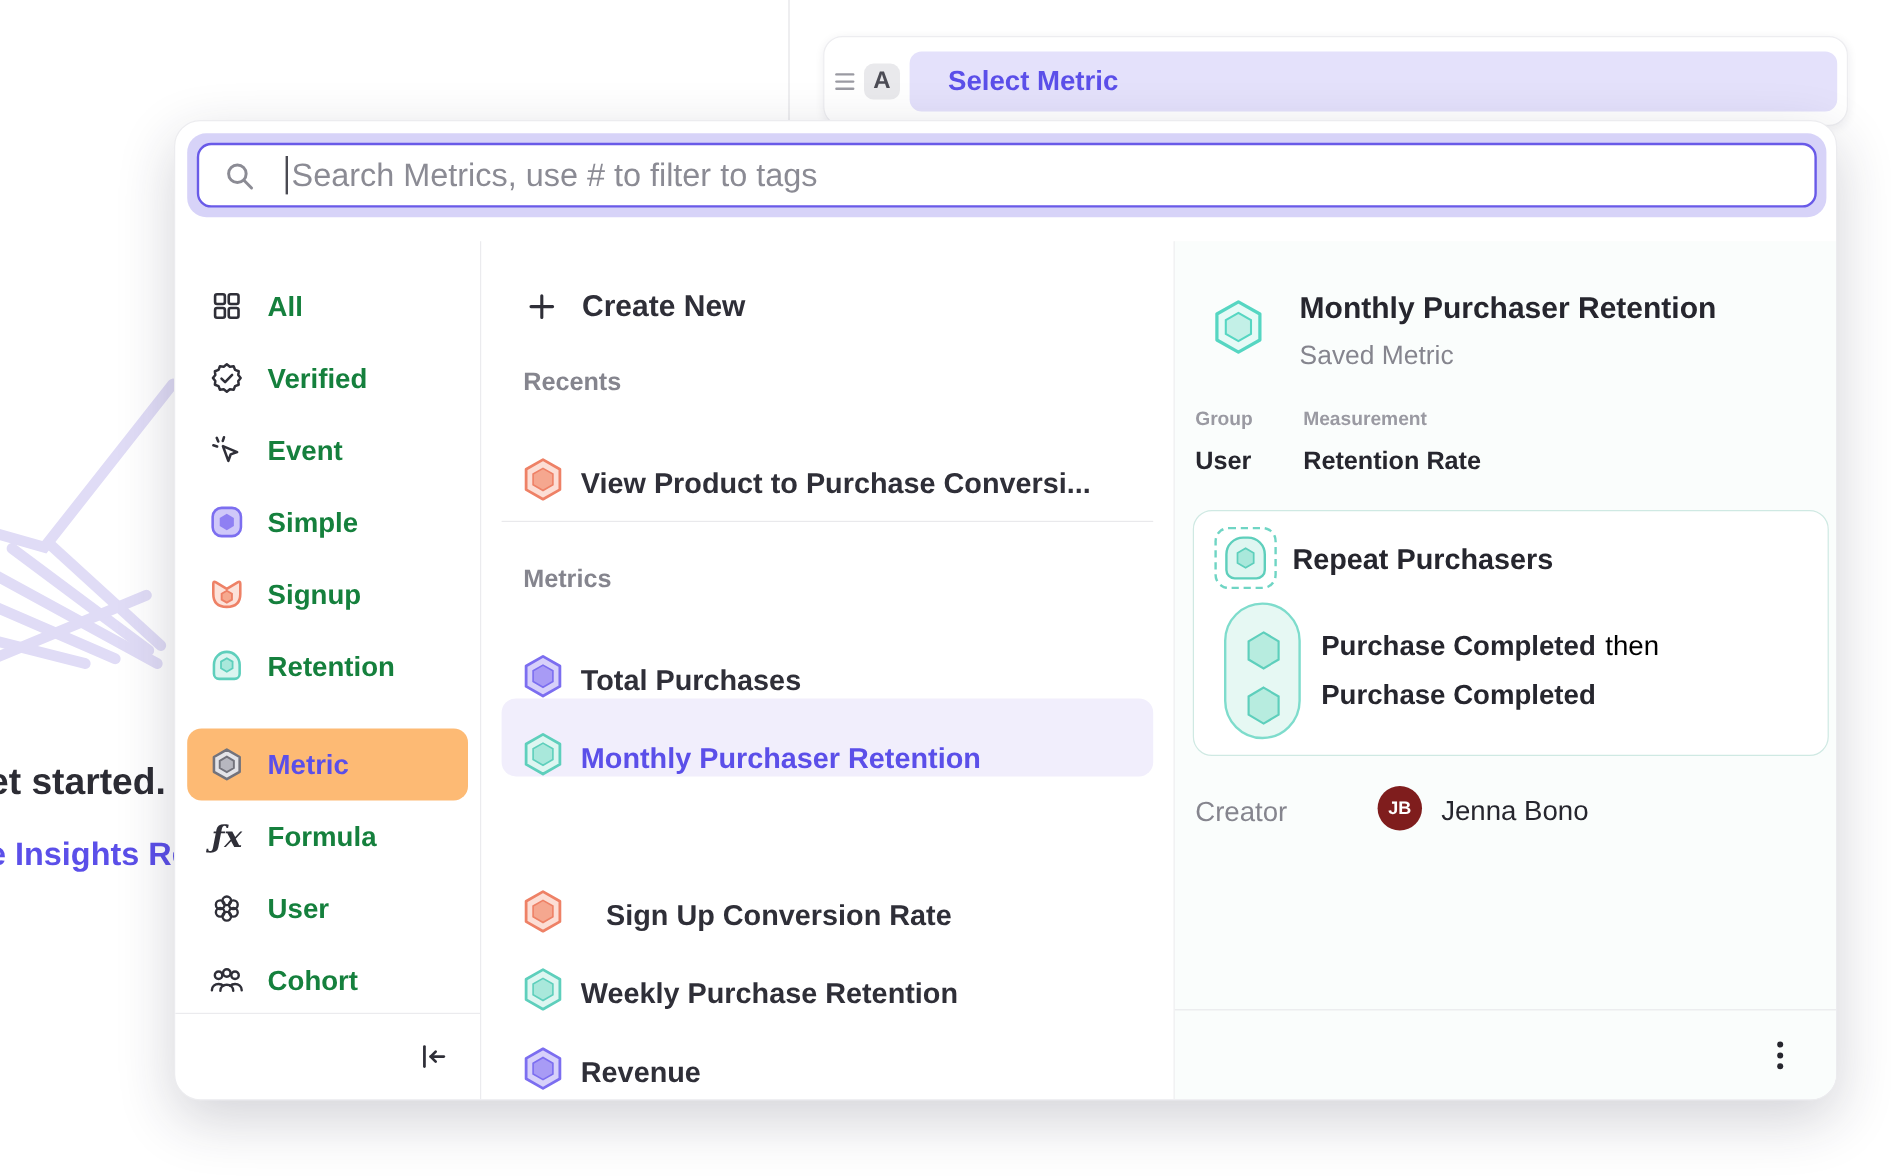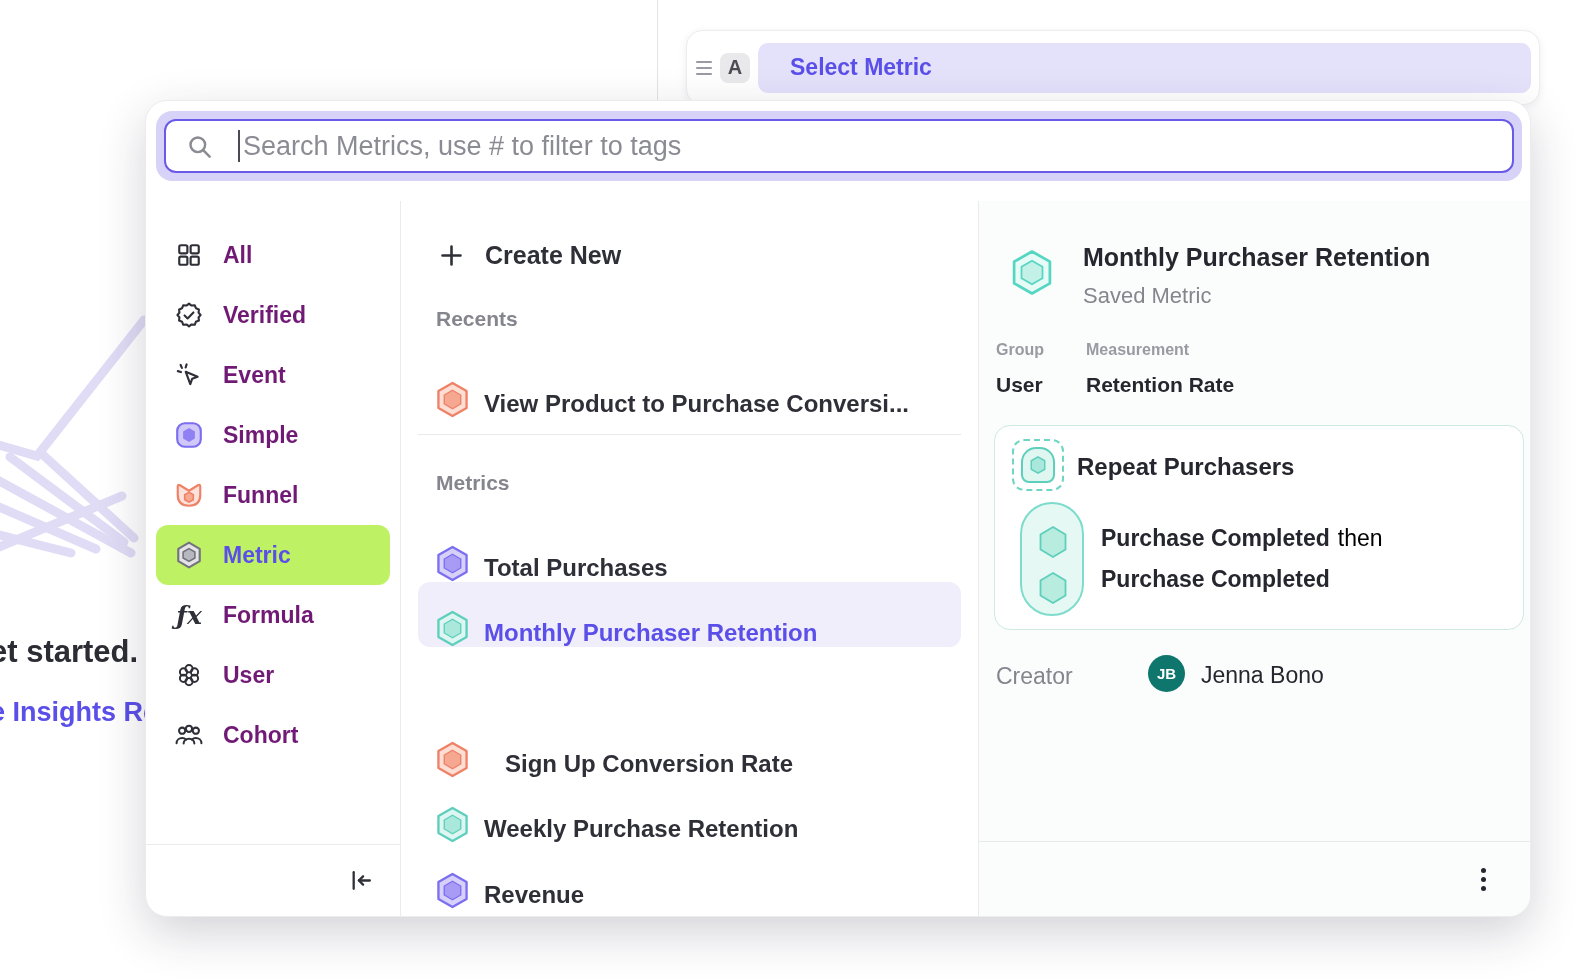--- a/index.html
+++ b/index.html
@@ -42,22 +42,22 @@
   .cols { position: absolute; left: 0; top: 100px; right: 0; bottom: 0; display: flex; }
   .col-left { width: 255px; border-right: 1px solid #ebebee; position: relative; }
   .col-mid { width: 578px; border-right: 1px solid #ebebee; position: relative; }
   .col-right { flex: 1; background: #fafdfc; position: relative; }
 
   
   .cat-list { position: absolute; top: 24px; left: 0; right: 0; }
   .cat-item { height: 60px; margin: 0 10px; padding-left: 16px; display: flex; align-items: center;
     gap: 17px; border-radius: 12px; cursor: pointer; }
   .cat-item .ic { width: 34px; display: flex; justify-content: center; align-items: center; }
-  .cat-item span.lbl { font-size: 23px; font-weight: 600; color: #701a75; }
-  .cat-item.selected { background: #bef264; }
+  .cat-item span.lbl { font-size: 23px; font-weight: 600; color: #15803d; }
+  .cat-item.selected { background: #fdba74; margin-top: 22px; }
   .cat-item.selected span.lbl { color: #5b4fe9; }
   .fx { font-family: "DejaVu Serif", serif; font-style: italic; font-weight: 600; font-size: 25px; color: #2f2f38; }
   .left-footer { position: absolute; left: 0; right: 0; bottom: 0; height: 72px; border-top: 1px solid #ebebee;
     display: flex; align-items: center; justify-content: flex-end; padding-right: 26px; }
 
   
   .create-row { position: absolute; top: 28px; left: 37px; height: 52px; display: flex; align-items: center;
     gap: 20px; cursor: pointer; }
   .create-row .lbl { font-size: 25px; font-weight: 700; color: #2f2f38; }
   .sec-head { position: absolute; left: 35px; font-size: 21px; font-weight: 600; color: #85858e; }
@@ -92,21 +92,21 @@
   .capsule { position: absolute; left: 25px; top: 76px; width: 64px; height: 114px; background: #e6f8f3;
     border: 2px solid #7edccc; border-radius: 32px; }
   .capsule svg { position: absolute; left: 15px; }
   .cap-hex-1 { top: 20px; } .cap-hex-2 { top: 66px; }
   .step { position: absolute; left: 106px; font-size: 23px; font-weight: 700; color: #26262e; white-space: nowrap; }
   .step-1 { top: 99px; } .step-2 { top: 140px; }
   .step .conn { font-weight: 400; color: #000000; margin-left: 8px; }
 
   .creator-lab { position: absolute; left: 17px; top: 462px; font-size: 23px; color: #85858e; }
   .avatar { position: absolute; left: 169px; top: 454px; width: 37px; height: 37px; border-radius: 50%;
-    background: #0f766e; display: flex; align-items: center; justify-content: center;
+    background: #7f1d1d; display: flex; align-items: center; justify-content: center;
     color: #fff; font-size: 15px; font-weight: 700; }
   .creator-name { position: absolute; left: 222px; top: 461px; font-size: 23px; font-weight: 500; color: #26262e; }
 
   .right-footer { position: absolute; left: 0; right: 0; bottom: 0; height: 75px; border-top: 1px solid #e9e9ec;
     display: flex; align-items: center; justify-content: flex-end; padding-right: 38px; }
   .kebab { display: flex; flex-direction: column; gap: 4px; cursor: pointer; padding: 6px; }
   .kebab i { width: 5px; height: 5px; border-radius: 50%; background: #26262e; display: block; }
 </style>
 </head>
 <body>
@@ -200,23 +200,32 @@
           <span class="lbl">Simple</span>
         </div>
 
         <div class="cat-item">
           <span class="ic">
             <svg viewBox="0 0 28 28" width="30" height="30">
               <path d="M3.5 6 Q3.5 3.6 5.6 4.9 L14 10 L22.4 4.9 Q24.5 3.6 24.5 6 L24.5 14 Q24.5 24 14 24 Q3.5 24 3.5 14 Z" fill="#fce2da" stroke="#ee8166" stroke-width="2" stroke-linejoin="round"></path>
               <polygon points="14,11.5 18,13.8 18,18.4 14,20.7 10,18.4 10,13.8" fill="#f6a98f" stroke="#ee8166" stroke-width="1.5"></polygon>
             </svg>
             </span>
-          <span class="lbl">Funnel</span>
-        </div>
-
+          <span class="lbl">Signup</span>
+        </div>
+
+        <div class="cat-item">
+          <span class="ic">
+            <svg viewBox="0 0 28 28" width="30" height="30">
+              <path d="M4 13 a10 10 0 0 1 20 0 v7 a4 4 0 0 1 -4 4 h-12 a4 4 0 0 1 -4 -4 z" fill="#dcf5f0" stroke="#5ecfbc" stroke-width="2"></path>
+              <polygon points="14,8 18.5,10.6 18.5,15.8 14,18.4 9.5,15.8 9.5,10.6" fill="#a9e8db" stroke="#5ecfbc" stroke-width="1.4"></polygon>
+            </svg>
+            </span>
+          <span class="lbl">Retention</span>
+        </div>
 
         <div class="cat-item selected">
           <span class="ic">
             <svg viewBox="0 0 28 28" width="30" height="30">
               <polygon points="14,2.5 24,8.25 24,19.75 14,25.5 4,19.75 4,8.25" fill="#e4e4e8" stroke="#73737c" stroke-width="2" stroke-linejoin="round"></polygon>
               <polygon points="14,8 19.5,11.2 19.5,16.8 14,20 8.5,16.8 8.5,11.2" fill="#b7b7bf" stroke="#73737c" stroke-width="1.5"></polygon>
             </svg>
             </span>
           <span class="lbl">Metric</span>
         </div>

